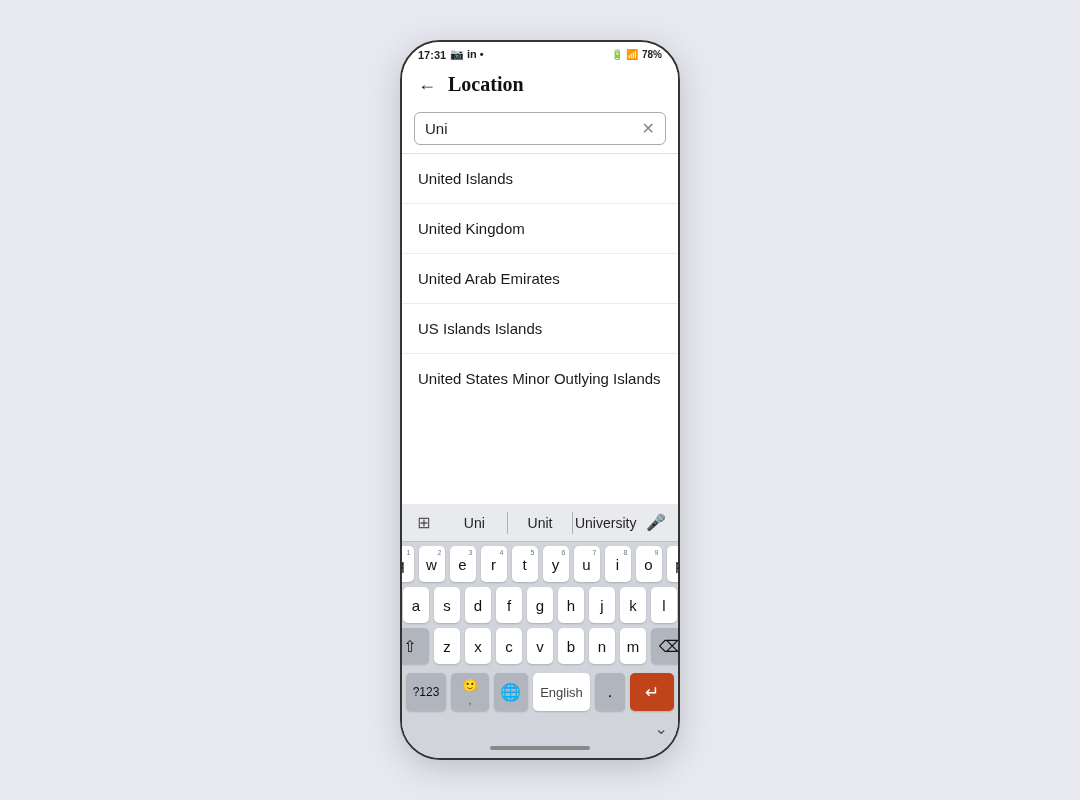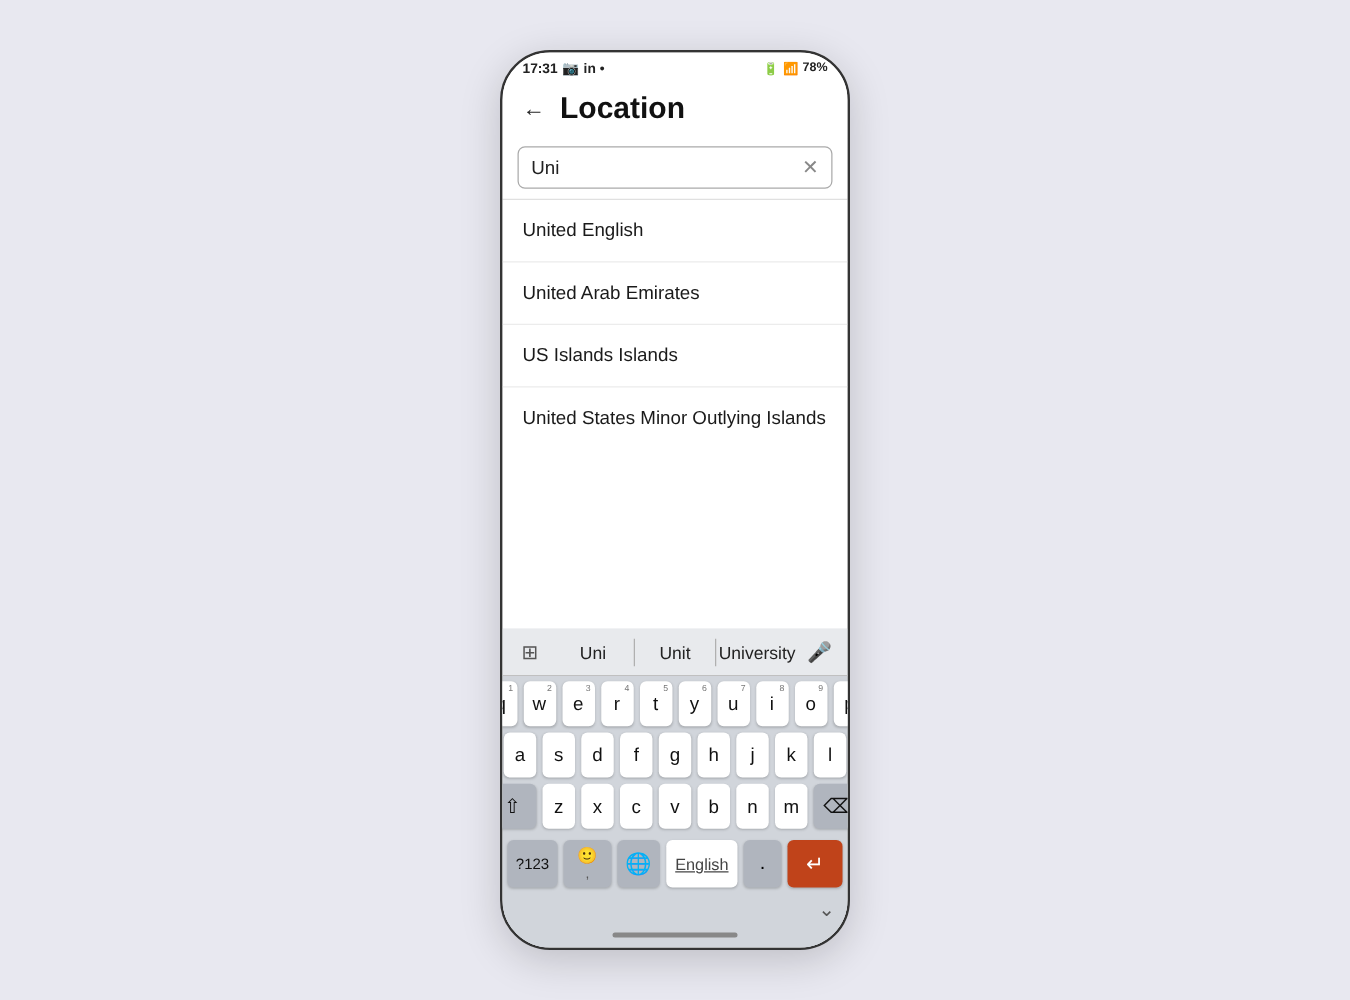--- a/index.html
+++ b/index.html
@@ -50,23 +50,24 @@
       align-items: center;
       gap: 12px;
       flex-shrink: 0;
     }
     .back-arrow {
       font-size: 18px;
       color: #222;
       cursor: pointer;
     }
     .header-title {
-      font-size: 24px;
+      font-size: 20px;
       font-weight: 600;
       color: #111;
+      font-family: Liberation Serif, serif;
     }
 
     
     .search-bar-container {
       background: #fff;
       padding: 6px 12px 8px 12px;
       flex-shrink: 0;
     }
     .search-bar {
       display: flex;
@@ -261,21 +262,20 @@
       border-radius: 5px;
       height: 38px;
       flex: 1;
       display: flex;
       align-items: center;
       justify-content: center;
       font-size: 13px;
       color: #444;
       cursor: pointer;
       box-shadow: 0 1px 2px rgba(0,0,0,0.18);
-      text-decoration: underline;
     }
     .key-period {
       background: #b0b5be;
       border-radius: 5px;
       height: 38px;
       width: 30px;
       display: flex;
       align-items: center;
       justify-content: center;
       font-size: 16px;
@@ -348,21 +348,24 @@
   <div class="search-bar-container">
     <div class="search-bar">
       <input class="search-input" type="text" value="Uni" style="">
       <span class="search-clear">✕</span>
     </div>
   </div>
   <div class="divider"></div>
 
   <div class="location-list">
     <div class="location-item">
-      <span>United English</span>
+      <span>United Islands</span>
+    </div>
+    <div class="location-item">
+      <span>United Kingdom</span>
     </div>
     <div class="location-item">
       <span>United Arab Emirates</span>
     </div>
     <div class="location-item">
       <span>US Islands Islands</span>
     </div>
     <div class="location-item">
       <span>United States Minor Outlying Islands</span>
     </div>

